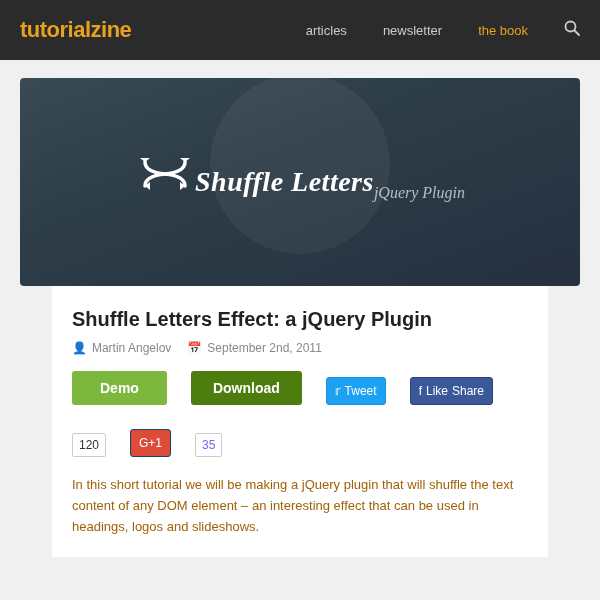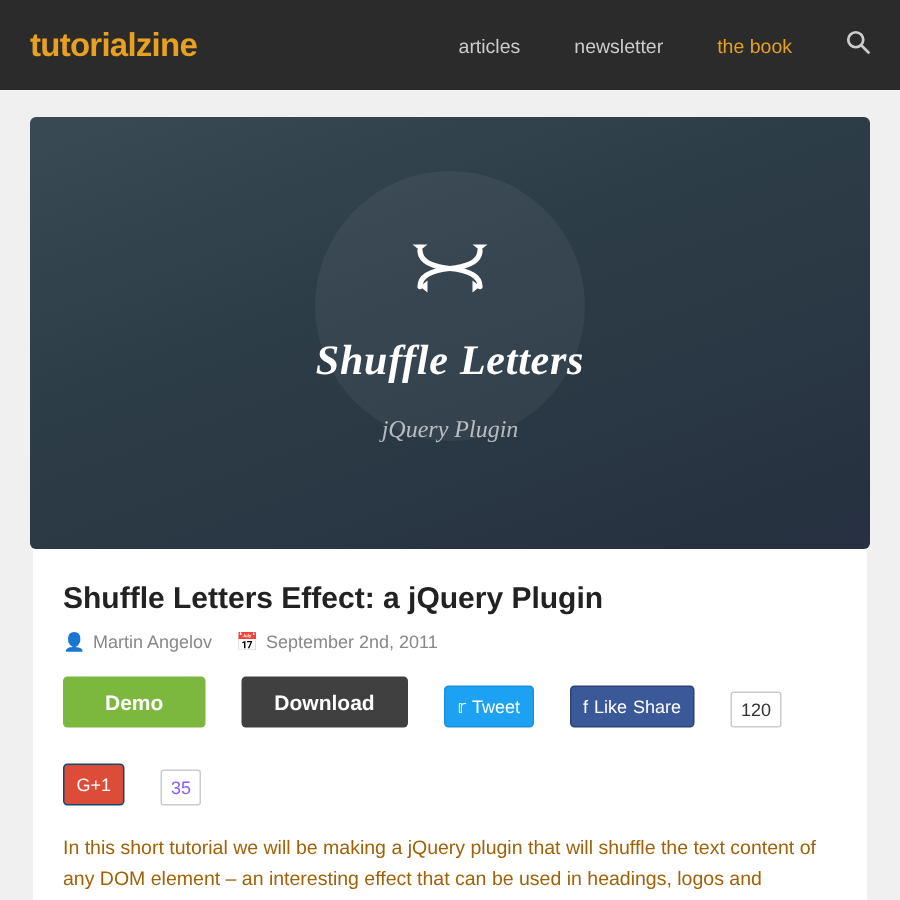--- a/index.html
+++ b/index.html
@@ -41,25 +41,25 @@
       font-size: 16px;
       cursor: pointer;
       background: none;
       border: none;
     }
 
     
     .hero {
       width: 560px;
       margin: 18px auto 0;
-      height: 288px;
+      height: 208px;
       background: linear-gradient(160deg, #3a4a55 0%, #2d3d47 40%, #263040 100%);
       border-radius: 4px;
       display: flex;
-      flex-direction: column;
+      flex-direction: row;
       align-items: center;
       justify-content: center;
       position: relative;
       overflow: hidden;
     }
     .hero-circle {
       position: absolute;
       width: 180px;
       height: 180px;
       background: rgba(255,255,255,0.05);
@@ -92,21 +92,21 @@
       font-style: italic;
       font-family: Georgia, serif;
       margin-top: 21px;
       position: relative;
       z-index: 2;
     }
 
     
     .content {
       background: #fff;
-      width: 556px;
+      width: 496px;
       margin: 0 auto 0;
       padding: 22px 20px 20px;
     }
 
     .article-title {
       font-size: 20px;
       font-weight: bold;
       color: #222;
       margin-bottom: 10px;
     }
@@ -145,21 +145,21 @@
       background: #7cb83e;
       color: #fff;
       border: none;
       padding: 9px 28px;
       font-size: 14px;
       font-weight: bold;
       border-radius: 3px;
       cursor: pointer;
     }
     .btn-download {
-      background: #404040;
+      background: #4d7c0f;
       color: #fff;
       border: none;
       padding: 9px 22px;
       font-size: 14px;
       font-weight: bold;
       border-radius: 3px;
       cursor: pointer;
     }
     .social-btn {
       display: flex;

